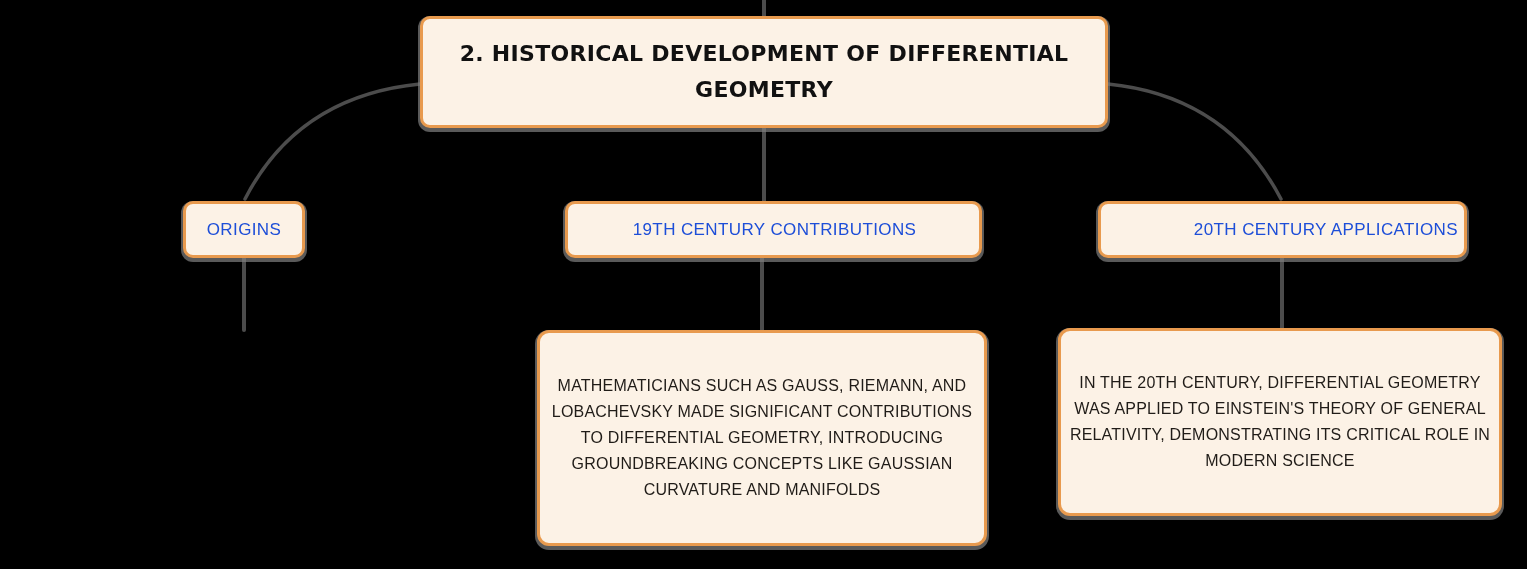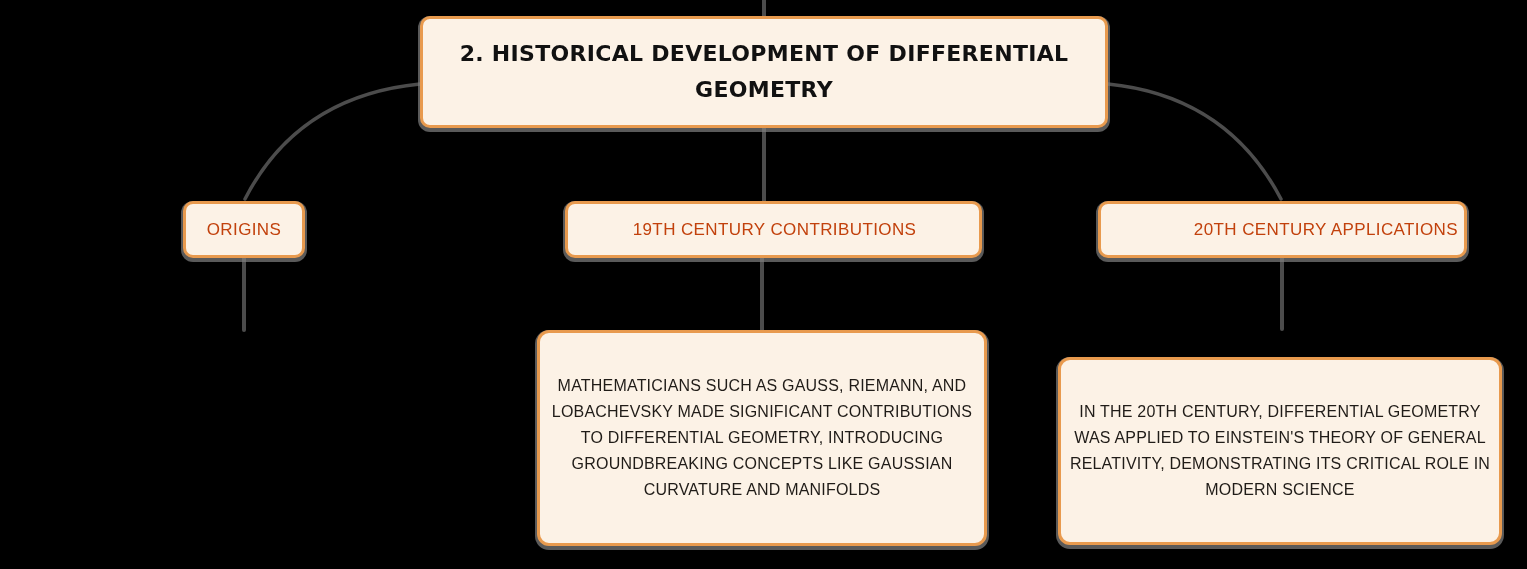--- a/index.html
+++ b/index.html
@@ -37,35 +37,35 @@
   }
   .node-root .label{
     font-family:"DejaVu Sans",sans-serif;
     font-weight:bold;font-size:22px;line-height:36px;
     letter-spacing:0.3px;color:#111111;
   }
   .node-branch{
     height:57px;top:201px;border-radius:10px;padding:0 6px;
   }
   .node-branch .label{
-    font-size:17px;letter-spacing:0.4px;color:#c2410c;font-weight:500;
+    font-size:17px;letter-spacing:0.4px;color:#1d4ed8;font-weight:500;
   }
   .branch-origins{left:183px;width:122px;}
   .branch-c19{left:565px;width:417px;padding-left:8px;}
   .branch-c20{left:1098px;width:369px;justify-content:flex-end;}
   .node-leaf{
     border-radius:12px;padding:0 5px;
   }
   .node-leaf .label{
     font-size:16px;line-height:26px;letter-spacing:0.2px;
     color:#201c18;font-weight:500;
   }
   .leaf-origins{left:19px;top:329px;width:451px;height:217px;}
   .leaf-c19{left:537px;top:330px;width:450px;height:216px;justify-content:center;}
-  .leaf-c20{left:1058px;top:328px;width:444px;height:188px;margin-top:29px;}
+  .leaf-c20{left:1058px;top:328px;width:444px;height:188px;}
 </style>
 </head>
 <body>
 
 <div class="canvas">
 
   <svg class="connector-layer" width="1527" height="569" viewBox="0 0 1527 569" xmlns="http://www.w3.org/2000/svg">
     <line x1="764" y1="0" x2="764" y2="16" stroke-width="4"></line>
     <path d="M 420 84 Q 298 96 245 199" stroke-width="3.5"></path>
     <line x1="764" y1="128" x2="764" y2="201" stroke-width="4"></line>

